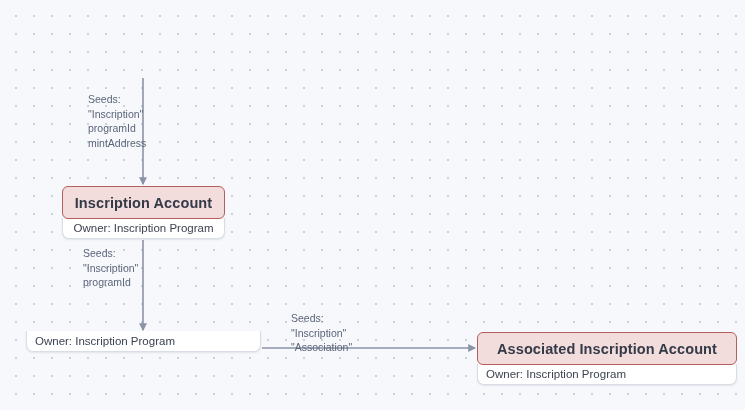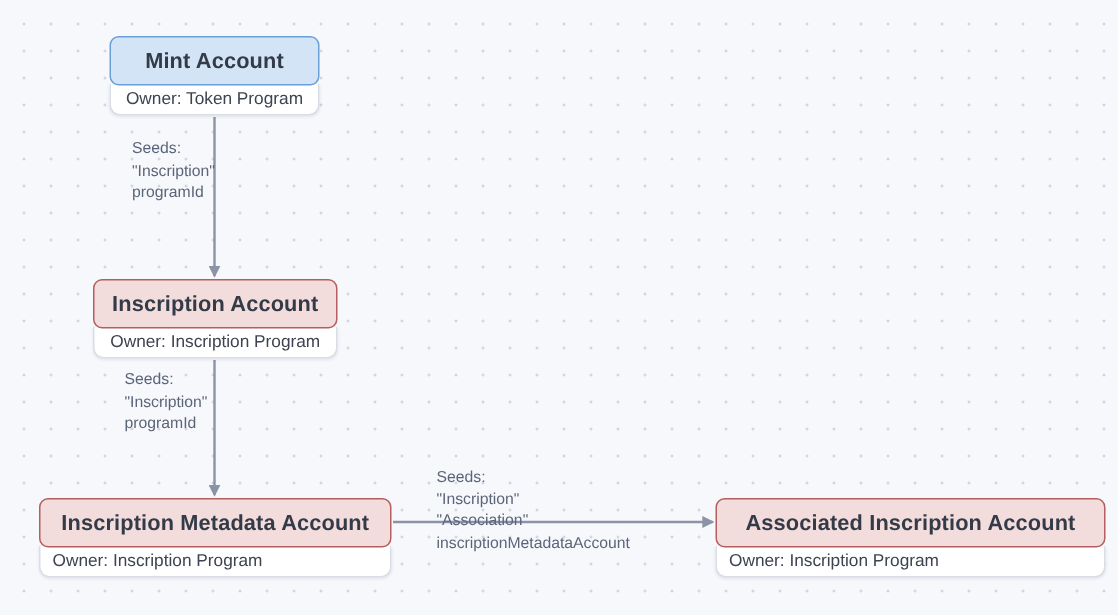--- a/index.html
+++ b/index.html
@@ -112,52 +112,47 @@
       </marker>
     </defs>
 
     <line x1="143" y1="78" x2="143" y2="184" stroke="#8b93a6" stroke-width="1.6" marker-end="url(#arrow-down)"></line>
 
     <line x1="143" y1="240" x2="143" y2="330" stroke="#8b93a6" stroke-width="1.6" marker-end="url(#arrow-down)"></line>
 
     <line x1="262" y1="348" x2="475" y2="348" stroke="#8b93a6" stroke-width="1.6" marker-end="url(#arrow-right)"></line>
   </svg>
 
-  <div class="node blue" style="left:73px; top:24px; width:140px;">
-    <div class="node-title">Mint Account</div>
-    <div class="node-owner center">Owner: Token Program</div>
-  </div>
 
   <div class="node pink" style="left:62px; top:186px; width:163px;">
     <div class="node-title">Inscription Account</div>
     <div class="node-owner center">Owner: Inscription Program</div>
   </div>
 
   <div class="node pink" style="left:26px; top:332px; width:235px;">
-    <div class="node-title">Inscription Metadata Account</div>
     <div class="node-owner left">Owner: Inscription Program</div>
   </div>
 
   <div class="node pink" style="left:477px; top:332px; width:260px;">
     <div class="node-title">Associated Inscription Account</div>
     <div class="node-owner left">Owner: Inscription Program</div>
   </div>
 
   <div class="edge-label" style="left:88px; top:92px; width:110px;">
     <div>Seeds:</div>
     <div>"Inscription"</div>
     <div>programId</div>
+    <div>mintAddress</div>
   </div>
 
   <div class="edge-label" style="left:83px; top:246px; width:120px;">
     <div>Seeds:</div>
     <div>"Inscription"</div>
     <div>programId</div>
   </div>
 
   <div class="edge-label" style="left:291px; top:311px; width:156px;">
     <div>Seeds:</div>
     <div>"Inscription"</div>
     <div>"Association"</div>
-    <div>inscriptionMetadataAccount</div>
   </div>
 
 </div>
 
 </body></html>

